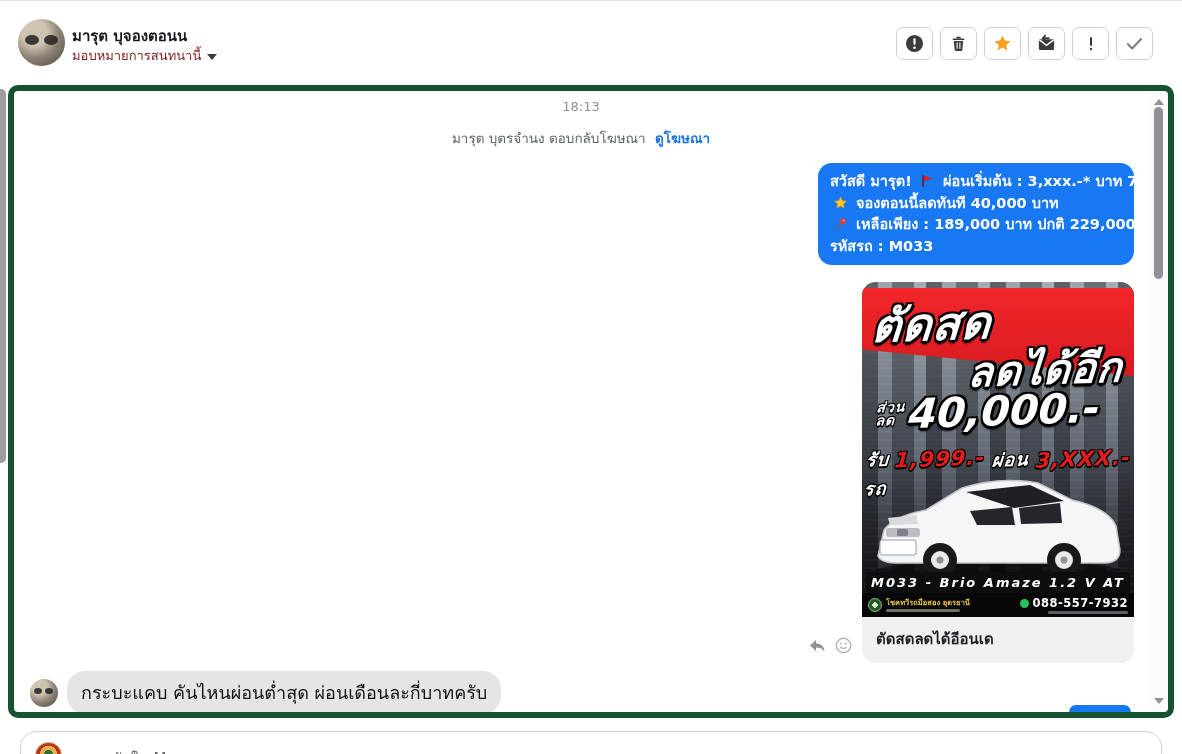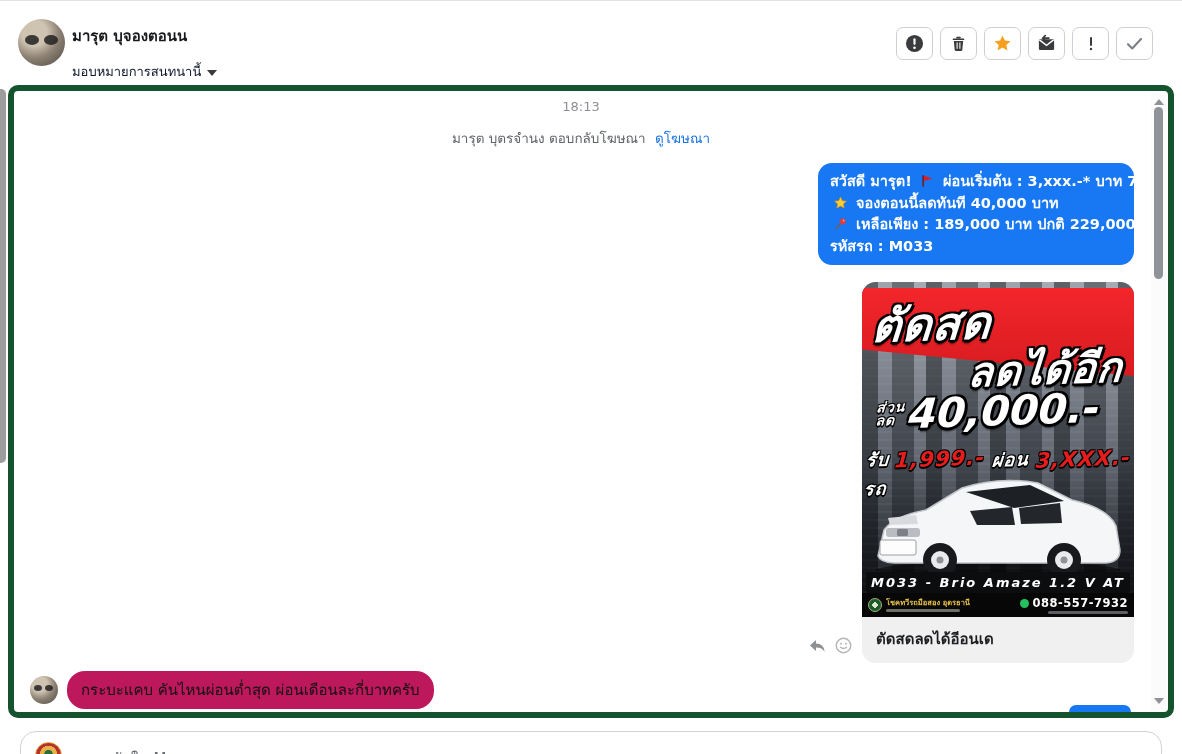--- a/index.html
+++ b/index.html
@@ -8,36 +8,36 @@
   body { position:relative; border-top:1px solid #e2e2e2; }
 
   
   .header { position:absolute; left:0; top:0; width:100%; height:84px; background:#fff; }
   .hdr-avatar { position:absolute; left:18px; top:18px; width:47px; height:47px; border-radius:50%;
     background:radial-gradient(circle at 35% 30%, #cfc3b2 0 28%, #8d8273 55%, #4a4540 100%);
     overflow:hidden; }
   .hdr-avatar:before { content:""; position:absolute; left:7px; top:16px; width:14px; height:10px;
     border-radius:50%; background:#222; box-shadow:19px 0 0 #222; opacity:.85; }
   .hdr-name { position:absolute; left:72px; top:23px; font-size:15px; font-weight:700; color:#16181c; }
-  .hdr-sub { position:absolute; left:72px; top:60px; font-size:13px; color:#0f172a; cursor:pointer; }
+  .hdr-sub { position:absolute; left:72px; top:44px; font-size:13px; color:#7f1d1d; cursor:pointer; }
   .caret { display:inline-block; width:0; height:0; border-left:5px solid transparent;
     border-right:5px solid transparent; border-top:6px solid #3a3b3c; margin-left:6px; vertical-align:middle; }
   .hdr-actions { position:absolute; right:29px; top:26px; display:flex; gap:7px; }
   .abtn { width:37px; height:33px; background:#fff; border:1px solid #ccd0d5; border-radius:7px;
     display:flex; align-items:center; justify-content:center; cursor:pointer; color:#3a3b3c; }
   .abtn svg { display:block; }
 
   
   .chat-panel { position:absolute; left:8px; top:84px; right:8px; bottom:36px;
     border:6px solid #14532d; border-radius:10px; background:#fff; }
   .chat-content { position:absolute; inset:0; overflow:hidden; border-radius:8px; }
 
   .ts { position:absolute; top:8px; left:0; right:20px; text-align:center; font-size:13px; color:#8d9095; }
   .sysline { position:absolute; top:36px; left:0; right:20px; text-align:center; font-size:13.5px; color:#5f646b; }
-  .sysline a { color:#1b74e4; font-weight:400; text-decoration:none; margin-left:5px; cursor:pointer; }
+  .sysline a { color:#1b74e4; font-weight:700; text-decoration:none; margin-left:5px; cursor:pointer; }
 
   .bubble-out { position:absolute; right:34px; top:72px; width:316px; background:#1877f2; color:#fff;
     border-radius:14px; padding:9px 12px; font-size:14.5px; line-height:19.5px; font-weight:600; }
   .bl { white-space:nowrap; }
   .ic { display:inline-block; vertical-align:-2px; margin:0 3px; }
 
   
   .ad-card { position:absolute; right:34px; top:191px; width:272px; border-radius:14px; overflow:hidden;
     background:#f0f0f0; cursor:pointer; }
   .poster { position:relative; width:272px; height:335px; overflow:hidden;
@@ -80,21 +80,21 @@
   .caption { padding:10px 14px 12px 14px; font-size:15px; font-weight:600; color:#1c1e21; background:#f0f0f0; }
 
   .hover-acts { position:absolute; right:316px; top:546px; display:flex; align-items:center; gap:9px; }
   .hover-acts .hbtn { cursor:pointer; }
 
   .row-in { position:absolute; left:16px; top:580px; display:flex; align-items:center; gap:9px; }
   .in-avatar { width:28px; height:28px; border-radius:50%; flex:none;
     background:radial-gradient(circle at 35% 30%, #cfc3b2 0 28%, #8d8273 55%, #4a4540 100%); position:relative; overflow:hidden; }
   .in-avatar:before { content:""; position:absolute; left:4px; top:9px; width:8px; height:6px; border-radius:50%;
     background:#222; box-shadow:11px 0 0 #222; opacity:.85; }
-  .bubble-in { background:#be185d; color:#111; border-radius:18px; padding:7px 14px; font-size:15px; }
+  .bubble-in { background:#e5e5e5; color:#111; border-radius:18px; padding:7px 14px; font-size:18px; }
 
   .peek-bubble { position:absolute; right:37px; bottom:0; width:62px; height:7px; background:#1877f2;
     border-radius:10px 10px 0 0; }
 
   
   .sb { position:absolute; right:2px; top:2px; bottom:2px; width:15px; background:#fbfbfc; border-radius:0 8px 8px 0; }
   .sb-up, .sb-down { position:absolute; left:0; width:15px; height:14px; display:flex; align-items:center; justify-content:center; cursor:pointer; }
   .sb-up { top:2px; } .sb-down { bottom:2px; }
   .tri-up { width:0; height:0; border-left:5px solid transparent; border-right:5px solid transparent; border-bottom:6px solid #8f9296; }
   .tri-down { width:0; height:0; border-left:5px solid transparent; border-right:5px solid transparent; border-top:6px solid #8f9296; }

